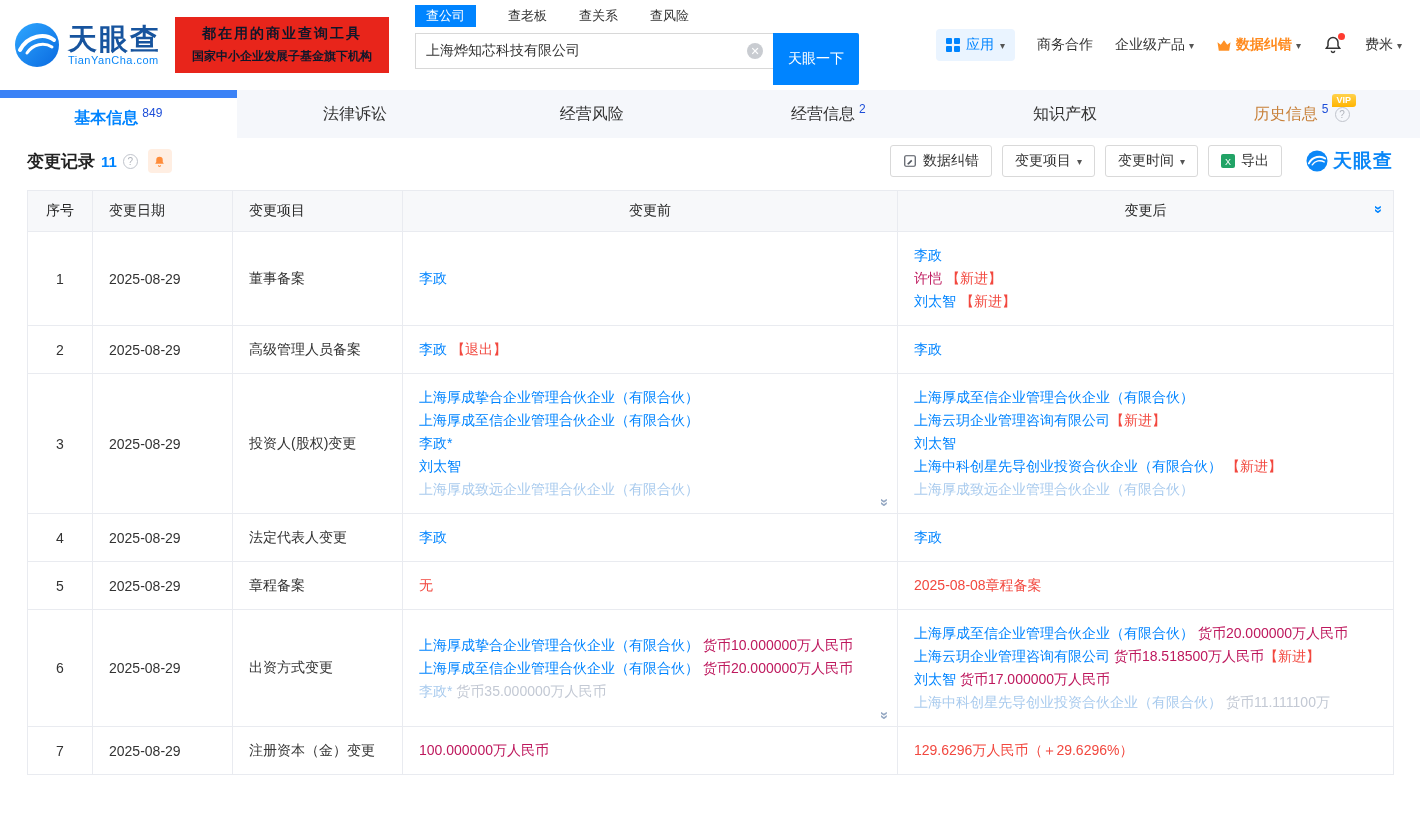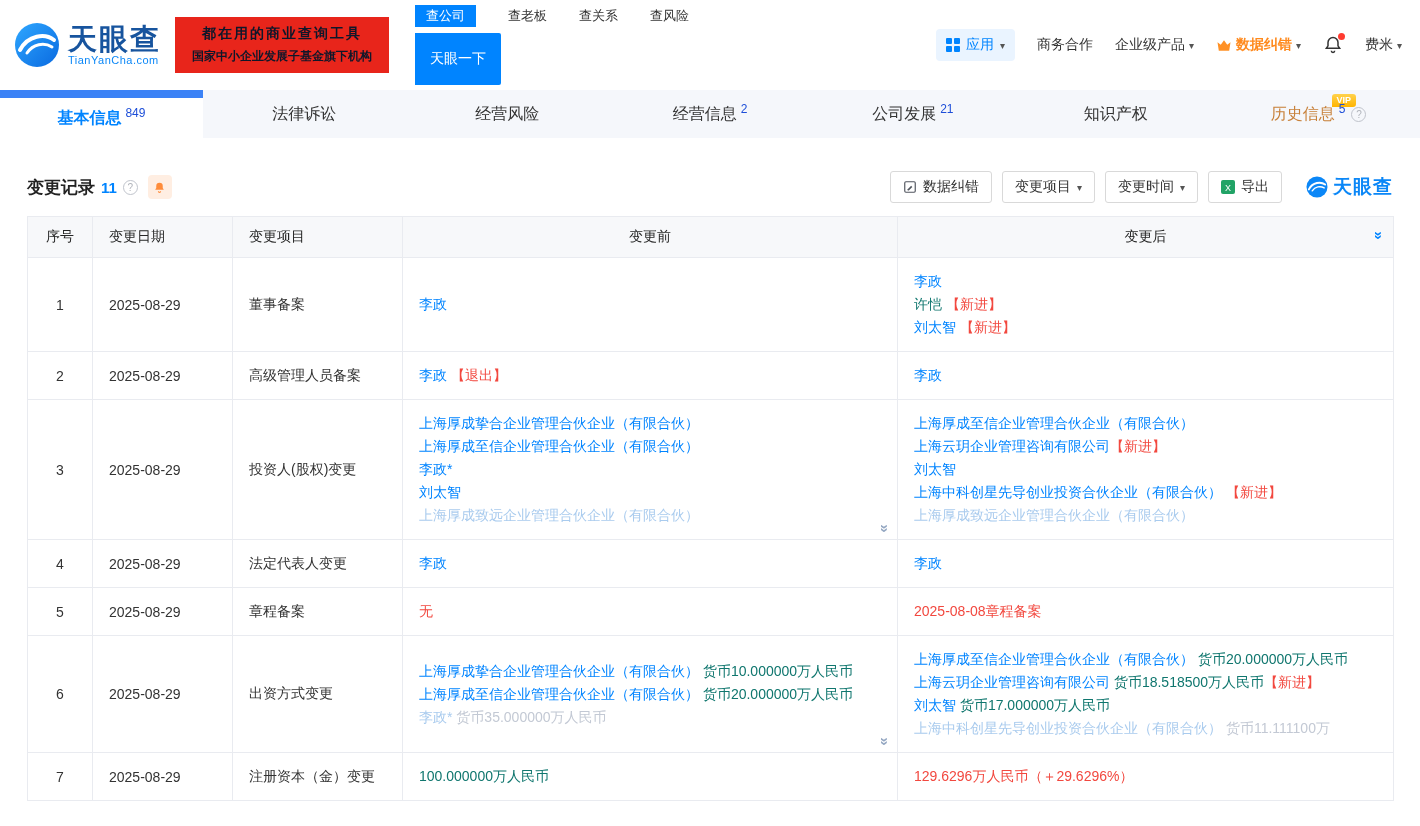--- a/index.html
+++ b/index.html
@@ -43,21 +43,21 @@
     cursor:pointer; position:relative; }
   .ntab .cnt { font-size:12px; color:#1d4ed8; margin-left:4px; position:relative; top:-5px; font-weight:400; }
   .ntab.active { background:#fff; color:#0084ff; font-weight:700; border-top:8px solid #3b82f6; }
   .ntab.history { color:#c8813a; }
   .vip-badge { position:absolute; top:4px; right:64px; background:linear-gradient(180deg,#ffd24d,#ffb400);
     color:#fff; font-size:9px; font-weight:700; padding:1px 5px; border-radius:3px 3px 3px 0; line-height:11px; }
   .qmark { display:inline-block; width:15px; height:15px; border:1px solid #c0c4cc; color:#b0b4bb;
     font-size:10px; line-height:13px; text-align:center; border-radius:50%; margin-left:6px; cursor:pointer; }
 
   
-  .section-head { margin:32px 27px 12px; display:flex; align-items:center; height:34px; }
+  .section-head { margin:6px 27px 12px; display:flex; align-items:center; height:34px; }
   .sec-title { font-size:17px; font-weight:700; color:#222; }
   .sec-count { font-size:15px; font-weight:700; color:#0084ff; margin-left:6px; }
   .sub-bell { width:24px; height:24px; border-radius:4px; background:#ffeee2; display:flex; align-items:center;
     justify-content:center; margin-left:10px; cursor:pointer; }
   .sec-actions { margin-left:auto; display:flex; align-items:center; gap:10px; }
   .tool-btn { height:32px; border:1px solid #d9d9d9; border-radius:3px; padding:0 12px; display:flex;
     align-items:center; gap:6px; font-size:14px; background:#fff; color:#333; cursor:pointer; font-family:inherit; }
   .watermark { display:flex; align-items:center; gap:5px; margin-left:14px; cursor:default; }
   .watermark .wm-text { font-size:19px; font-weight:700; color:#0b87f7; letter-spacing:1px; }
 
@@ -67,21 +67,21 @@
   .chg-table th { background:#f7f8fa; font-weight:400; height:41px; color:#262626; }
   .chg-table th.left { text-align:left; padding-left:16px; }
   .chg-table th.after-h { position:relative; }
   .chg-table td { padding:12px 16px; vertical-align:middle; }
   td.no { text-align:center; color:#333; }
   td.before { position:relative; }
   .cell-line { line-height:23px; }
   .sp-link { color:#0084ff; cursor:pointer; }
   .sp-faded { color:#a9cbee; cursor:pointer; }
   .sp-red { color:#f2483f; }
-  .sp-dark { color:#0f766e;margin-top:12px; }
+  .sp-dark { color:#be185d;margin-top:12px; }
   .sp-fadedgray { color:#c3c9d4; }
   .expand-icon { position:absolute; right:8px; bottom:2px; color:#94a7c2; transform:rotate(90deg);
     font-size:15px; font-weight:700; cursor:pointer; }
   .collapse-all { position:absolute; right:10px; top:50%; margin-top:-10px; color:#0084ff;
     transform:rotate(90deg); font-size:15px; font-weight:700; cursor:pointer; }
 </style>
 </head>
 <body>
 
 <header class="topbar">
@@ -109,20 +109,24 @@
   </div>
 
   <div class="search-area">
     <div class="search-tabs">
       <span class="stab active">查公司</span>
       <span class="stab">查老板</span>
       <span class="stab">查关系</span>
       <span class="stab">查风险</span>
     </div>
     <div class="search-row">
+      <div class="search-box">
+        <input value="上海烨知芯科技有限公司" style="">
+        <span class="clear">✕</span>
+      </div>
       <button class="search-btn">天眼一下</button>
     </div>
   </div>
 
   <div class="top-menu">
     <div class="apps-pill">
       <svg width="14" height="14" viewBox="0 0 14 14">
         <rect x="0" y="0" width="6" height="6" rx="1" fill="#0084ff"></rect>
         <rect x="8" y="0" width="6" height="6" rx="1" fill="#0084ff"></rect>
         <rect x="0" y="8" width="6" height="6" rx="1" fill="#0084ff"></rect>
@@ -164,24 +168,20 @@
   </div>
   <div class="ntab">
     <span>法律诉讼</span>
   </div>
   <div class="ntab">
     <span>经营风险</span>
   </div>
   <div class="ntab">
     <span>经营信息</span>
     <span class="cnt">2</span>
-  </div>
-  <div class="ntab">
-    <span>公司发展</span>
-    <span class="cnt">21</span>
   </div>
   <div class="ntab">
     <span>知识产权</span>
   </div>
   <div class="ntab history">
     <span class="vip-badge">VIP</span>
     <span>历史信息</span>
     <span class="cnt">5</span>
     <span class="qmark">?</span>
   </div>

